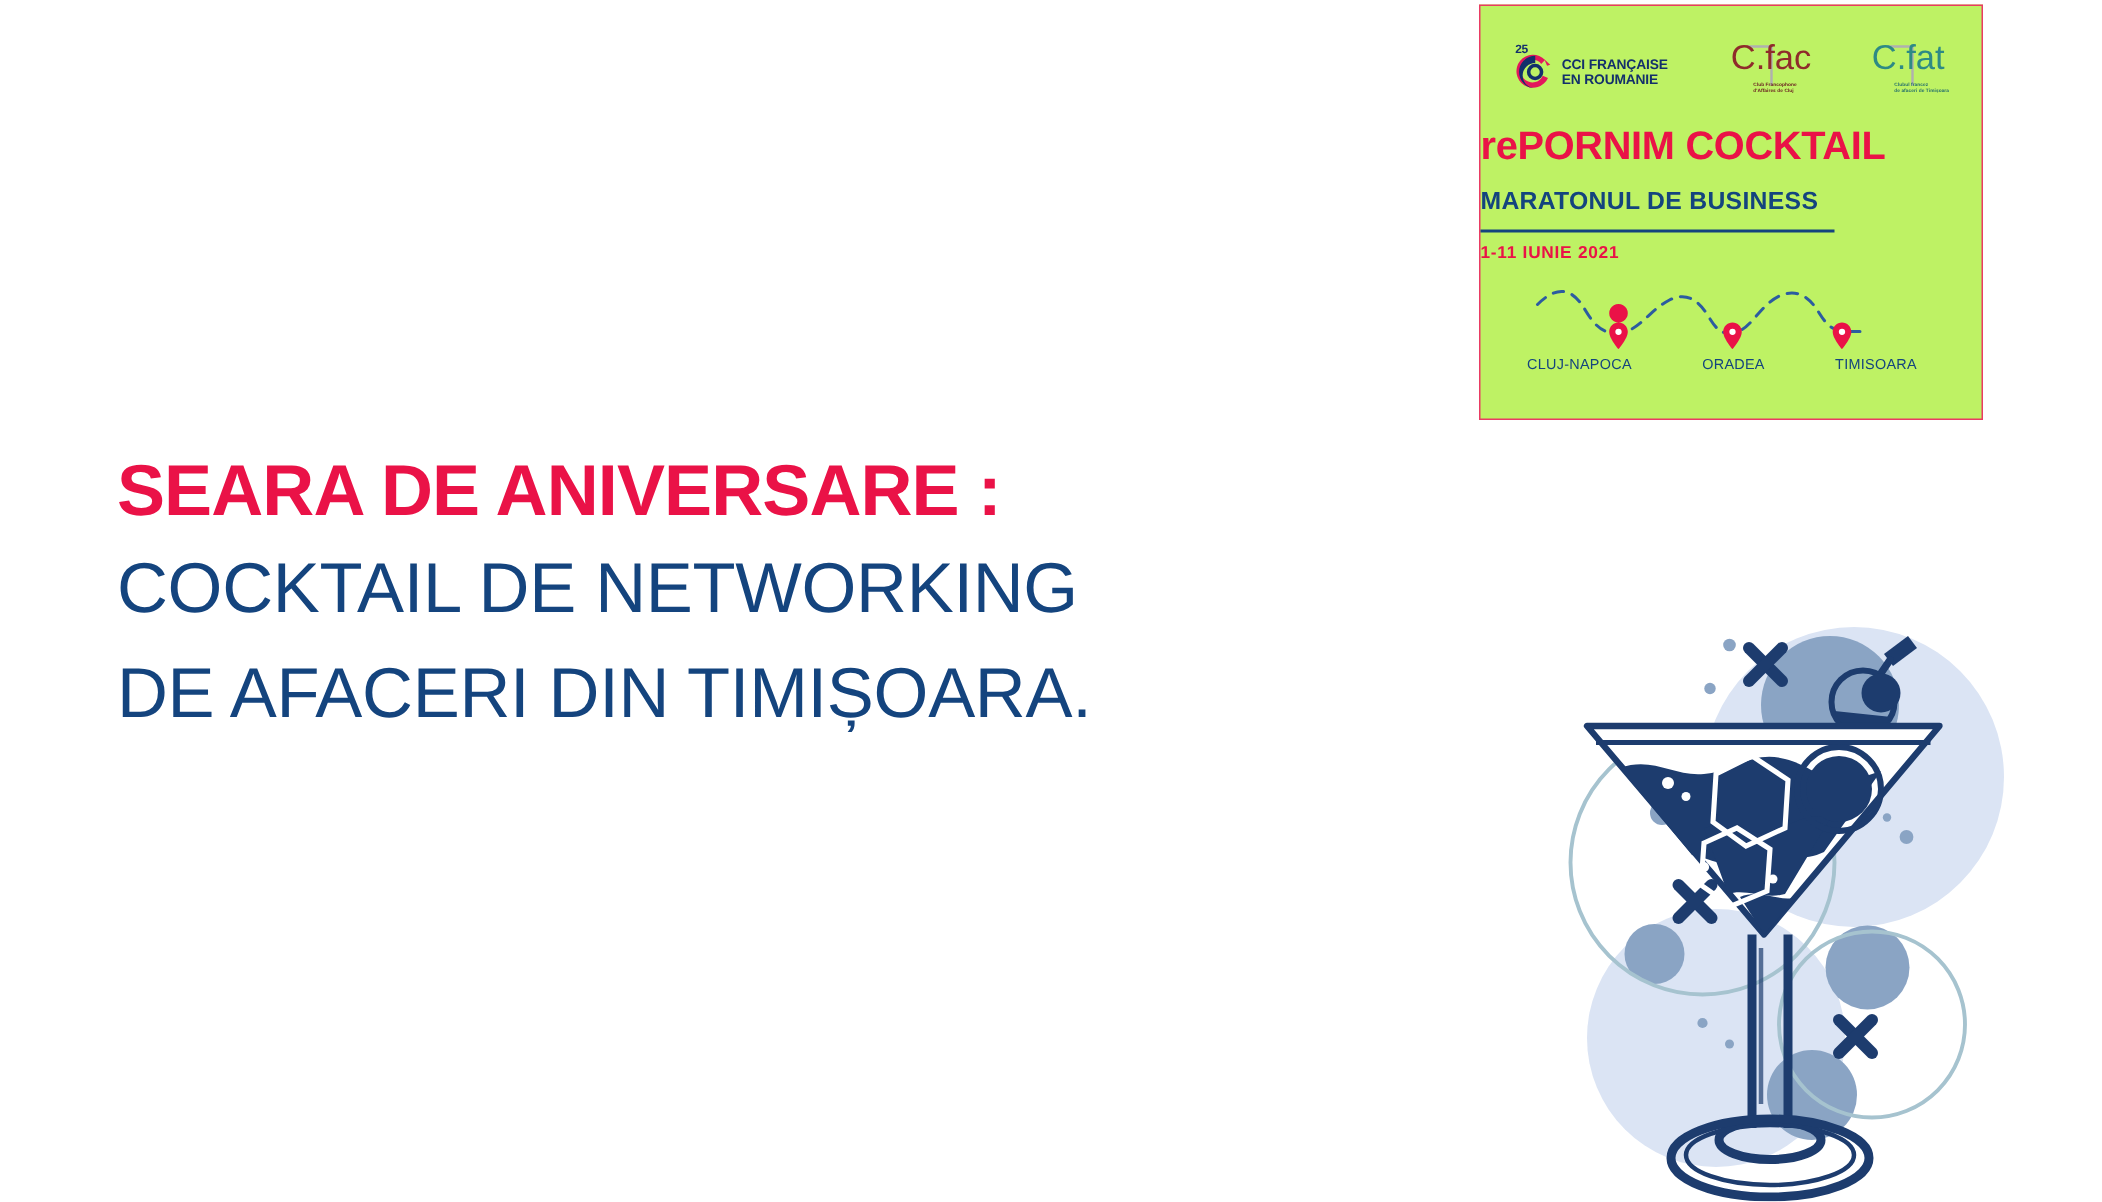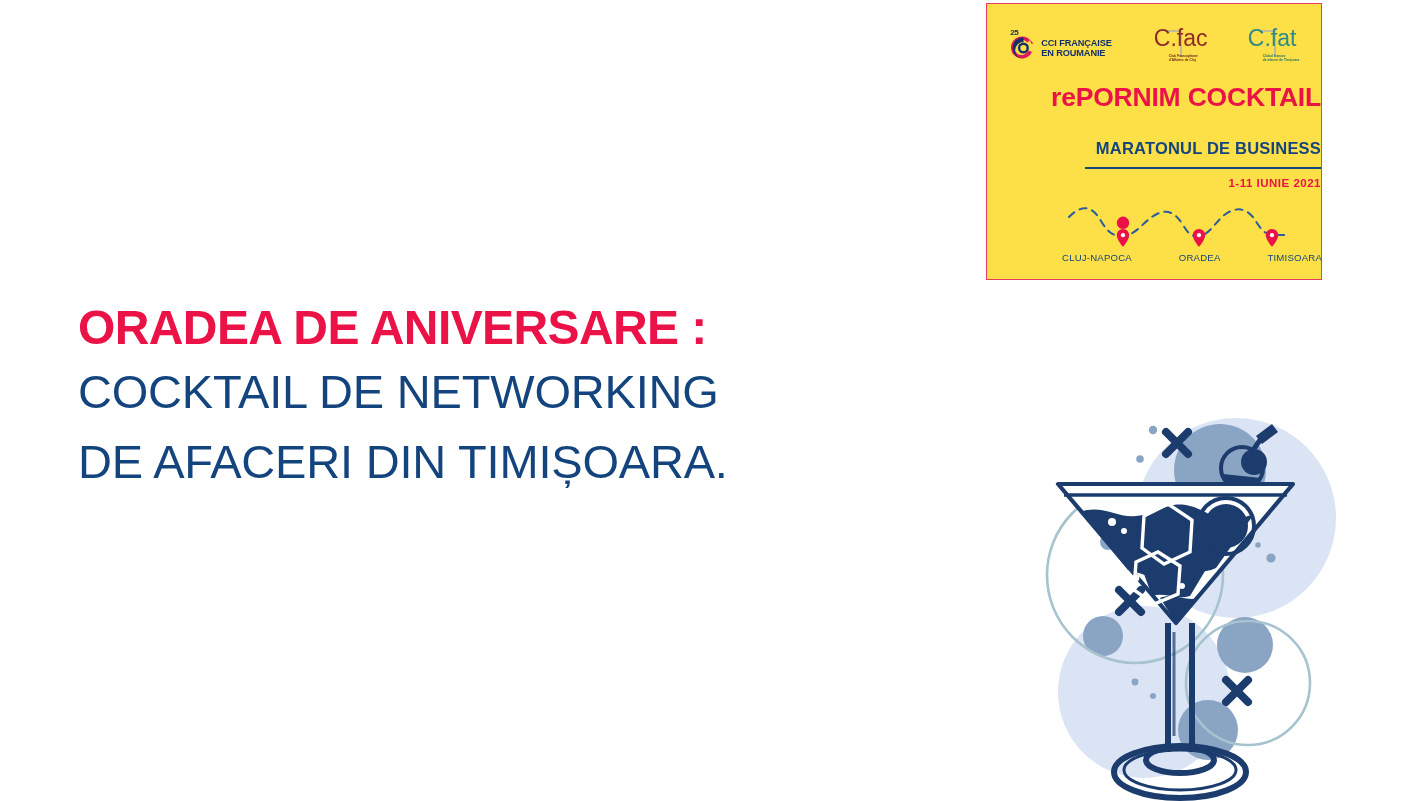--- a/index.html
+++ b/index.html
@@ -11,24 +11,24 @@
     overflow:hidden;
   }
 
   
   #event-logo-card{
     position:absolute;
     left:986px; top:3px;
     width:336px; height:277px;
     border:1.5px solid #e8traight;
     border:1.5px solid #ea3b63;
-    background:#fde047;
+    background:#bef264;
     display:flex;
     flex-direction:column;
-    align-items:flex-end;
+    align-items:flex-start;
   }
 
   #partner-logos{
     width:100%;
     height:72px;
     display:flex;
     align-items:center;
     justify-content:center;
     gap:26px;
     padding-top:16px;
@@ -66,21 +66,21 @@
   
   #campaign-title{
     margin-top:6px;
     font-size:26.5px;
     font-weight:bold;
     color:#ea1247;
     letter-spacing:-0.2px;
     white-space:nowrap;
   }
   #campaign-subtitle{
-    margin-top:26px;
+    margin-top:12px;
     font-size:16.5px;
     font-weight:bold;
     color:#14447e;
     letter-spacing:0.2px;
     white-space:nowrap;
   }
   #campaign-divider{
     margin-top:9px;
     width:236px; height:1.6px;
     background:#14447e;
@@ -211,21 +211,21 @@
     </svg>
     <div id="city-labels">
       <span>CLUJ-NAPOCA</span>
       <span>ORADEA</span>
       <span>TIMISOARA</span>
     </div>
   </div>
 </div>
 
 <div id="headline">
-  <div id="headline-line-1">ORADEA DE ANIVERSARE :</div>
+  <div id="headline-line-1">SEARA DE ANIVERSARE :</div>
   <div class="headline-sub">COCKTAIL DE NETWORKING</div>
   <div class="headline-sub">DE AFACERI DIN TIMIȘOARA.</div>
 </div>
 
 <div id="cocktail-illustration">
   <svg width="340" height="401" viewBox="0 0 340 401">
 
     <g>
       <circle cx="196" cy="118" r="100" fill="#dbe4f4"></circle>
       <circle cx="104" cy="292" r="86" fill="#dbe4f4"></circle>

